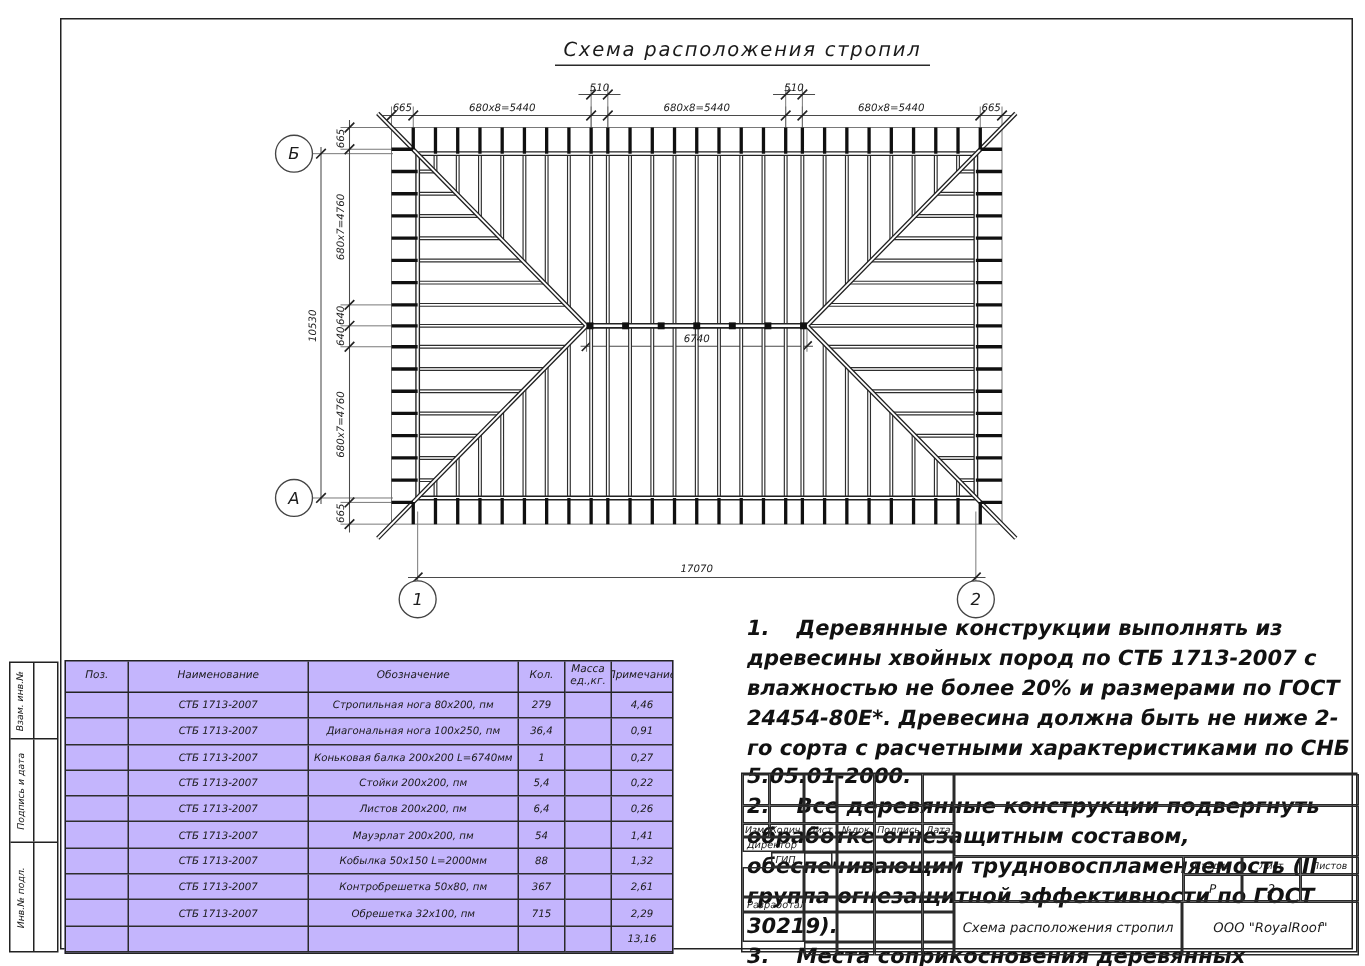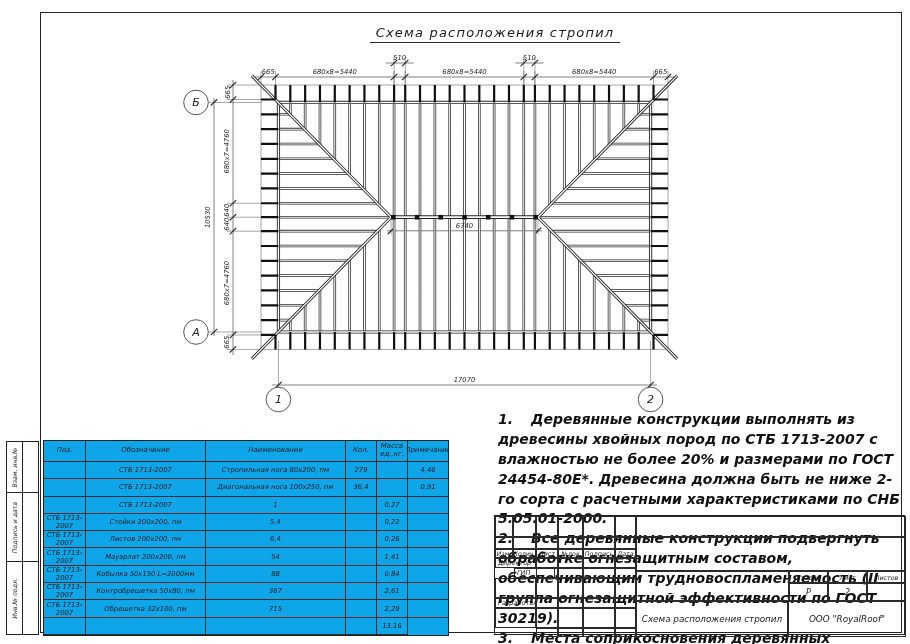--- a/index.html
+++ b/index.html
@@ -15,21 +15,21 @@
   #plan{position:absolute;left:0;top:0;}
   #plan text{font-family:"DejaVu Sans",sans-serif;font-style:italic;fill:#1c1c1c;}
   
   #notes{position:absolute;left:498px;top:410px;width:404px;font-style:italic;
          font-size:14px;line-height:1.42;color:#111;font-weight:bold;}
   .note-num{margin-right:18px;}
   
   #spec-table{position:absolute;left:43px;top:440px;display:grid;
     grid-template-columns:42px 120px 140px 31px 31px 40px;
     grid-template-rows:21px repeat(10,17.3px);
-    border:1.8px solid #222;box-sizing:border-box;background:#0ea5e9;}
+    border:1.8px solid #222;box-sizing:border-box;background:#c4b5fd;}
   .spec-c{border-right:1.2px solid #2a2a2a;border-bottom:0.7px solid #2e2e2e;
     display:flex;align-items:center;justify-content:center;text-align:center;
     font-style:italic;font-size:6.8px;overflow:hidden;box-sizing:border-box;}
   .spec-c:nth-child(6n){border-right:none;}
   .spec-h{font-size:7px;border-bottom:1.2px solid #222;white-space:pre-line;line-height:1.1;}
   
   #tblock{position:absolute;left:494px;top:515px;width:411px;height:120px;
           border:1.6px solid #222;box-sizing:border-box;}
   .tb-cell{position:absolute;border:0.8px solid #2a2a2a;box-sizing:border-box;
            display:flex;align-items:center;justify-content:center;
@@ -109,40 +109,41 @@
     </svg>
 
   <div id="notes">
       <div><span class="note-num">1.</span><span>Деревянные конструкции выполнять из древесины хвойных пород по СТБ 1713-2007 с влажностью не более 20% и размерами по ГОСТ 24454-80Е*. Древесина должна быть не ниже  2-го сорта с расчетными характеристиками по СНБ 5.05.01-2000.</span></div>
       <div><span class="note-num">2.</span><span>Все деревянные конструкции подвергнуть обработке огнезащитным составом,  обеспечивающим трудновоспламеняемость (II группа огнезащитной эффективности по ГОСТ 30219).</span></div>
       <div><span class="note-num">3.</span><span>Места соприкосновения деревянных конструкций с кладкой изолировать двумя слоями гидроизола марки Г-СТ-БП-пп/пп-3.0 по СТБ 1107-86.</span></div>
     </div>
 
   <div id="spec-table">
       <div class="spec-c spec-h">Поз.</div>
+      <div class="spec-c spec-h">Наименование</div>
       <div class="spec-c spec-h">Обозначение</div>
-      <div class="spec-c spec-h">Наименование</div>
       <div class="spec-c spec-h">Кол.</div>
       <div class="spec-c spec-h">Масса
 ед.,кг.</div>
       <div class="spec-c spec-h">Примечание</div>
       <div class="spec-c"></div>
       <div class="spec-c">СТБ 1713-2007</div>
       <div class="spec-c">Стропильная нога 80х200, пм</div>
       <div class="spec-c">279</div>
       <div class="spec-c"></div>
       <div class="spec-c">4,46</div>
       <div class="spec-c"></div>
       <div class="spec-c">СТБ 1713-2007</div>
       <div class="spec-c">Диагональная нога 100х250, пм</div>
       <div class="spec-c">36,4</div>
       <div class="spec-c"></div>
       <div class="spec-c">0,91</div>
       <div class="spec-c"></div>
       <div class="spec-c">СТБ 1713-2007</div>
+      <div class="spec-c">Коньковая балка 200х200 L=6740мм</div>
       <div class="spec-c">1</div>
       <div class="spec-c"></div>
       <div class="spec-c">0,27</div>
       <div class="spec-c"></div>
       <div class="spec-c">СТБ 1713-2007</div>
       <div class="spec-c">Стойки 200х200, пм</div>
       <div class="spec-c">5,4</div>
       <div class="spec-c"></div>
       <div class="spec-c">0,22</div>
       <div class="spec-c"></div>
@@ -155,21 +156,21 @@
       <div class="spec-c">СТБ 1713-2007</div>
       <div class="spec-c">Мауэрлат 200х200, пм</div>
       <div class="spec-c">54</div>
       <div class="spec-c"></div>
       <div class="spec-c">1,41</div>
       <div class="spec-c"></div>
       <div class="spec-c">СТБ 1713-2007</div>
       <div class="spec-c">Кобылка 50х150 L=2000мм</div>
       <div class="spec-c">88</div>
       <div class="spec-c"></div>
-      <div class="spec-c">0,84</div>
+      <div class="spec-c">1,32</div>
       <div class="spec-c"></div>
       <div class="spec-c">СТБ 1713-2007</div>
       <div class="spec-c">Контробрешетка 50х80, пм</div>
       <div class="spec-c">367</div>
       <div class="spec-c"></div>
       <div class="spec-c">2,61</div>
       <div class="spec-c"></div>
       <div class="spec-c">СТБ 1713-2007</div>
       <div class="spec-c">Обрешетка 32х100, пм</div>
       <div class="spec-c">715</div>

